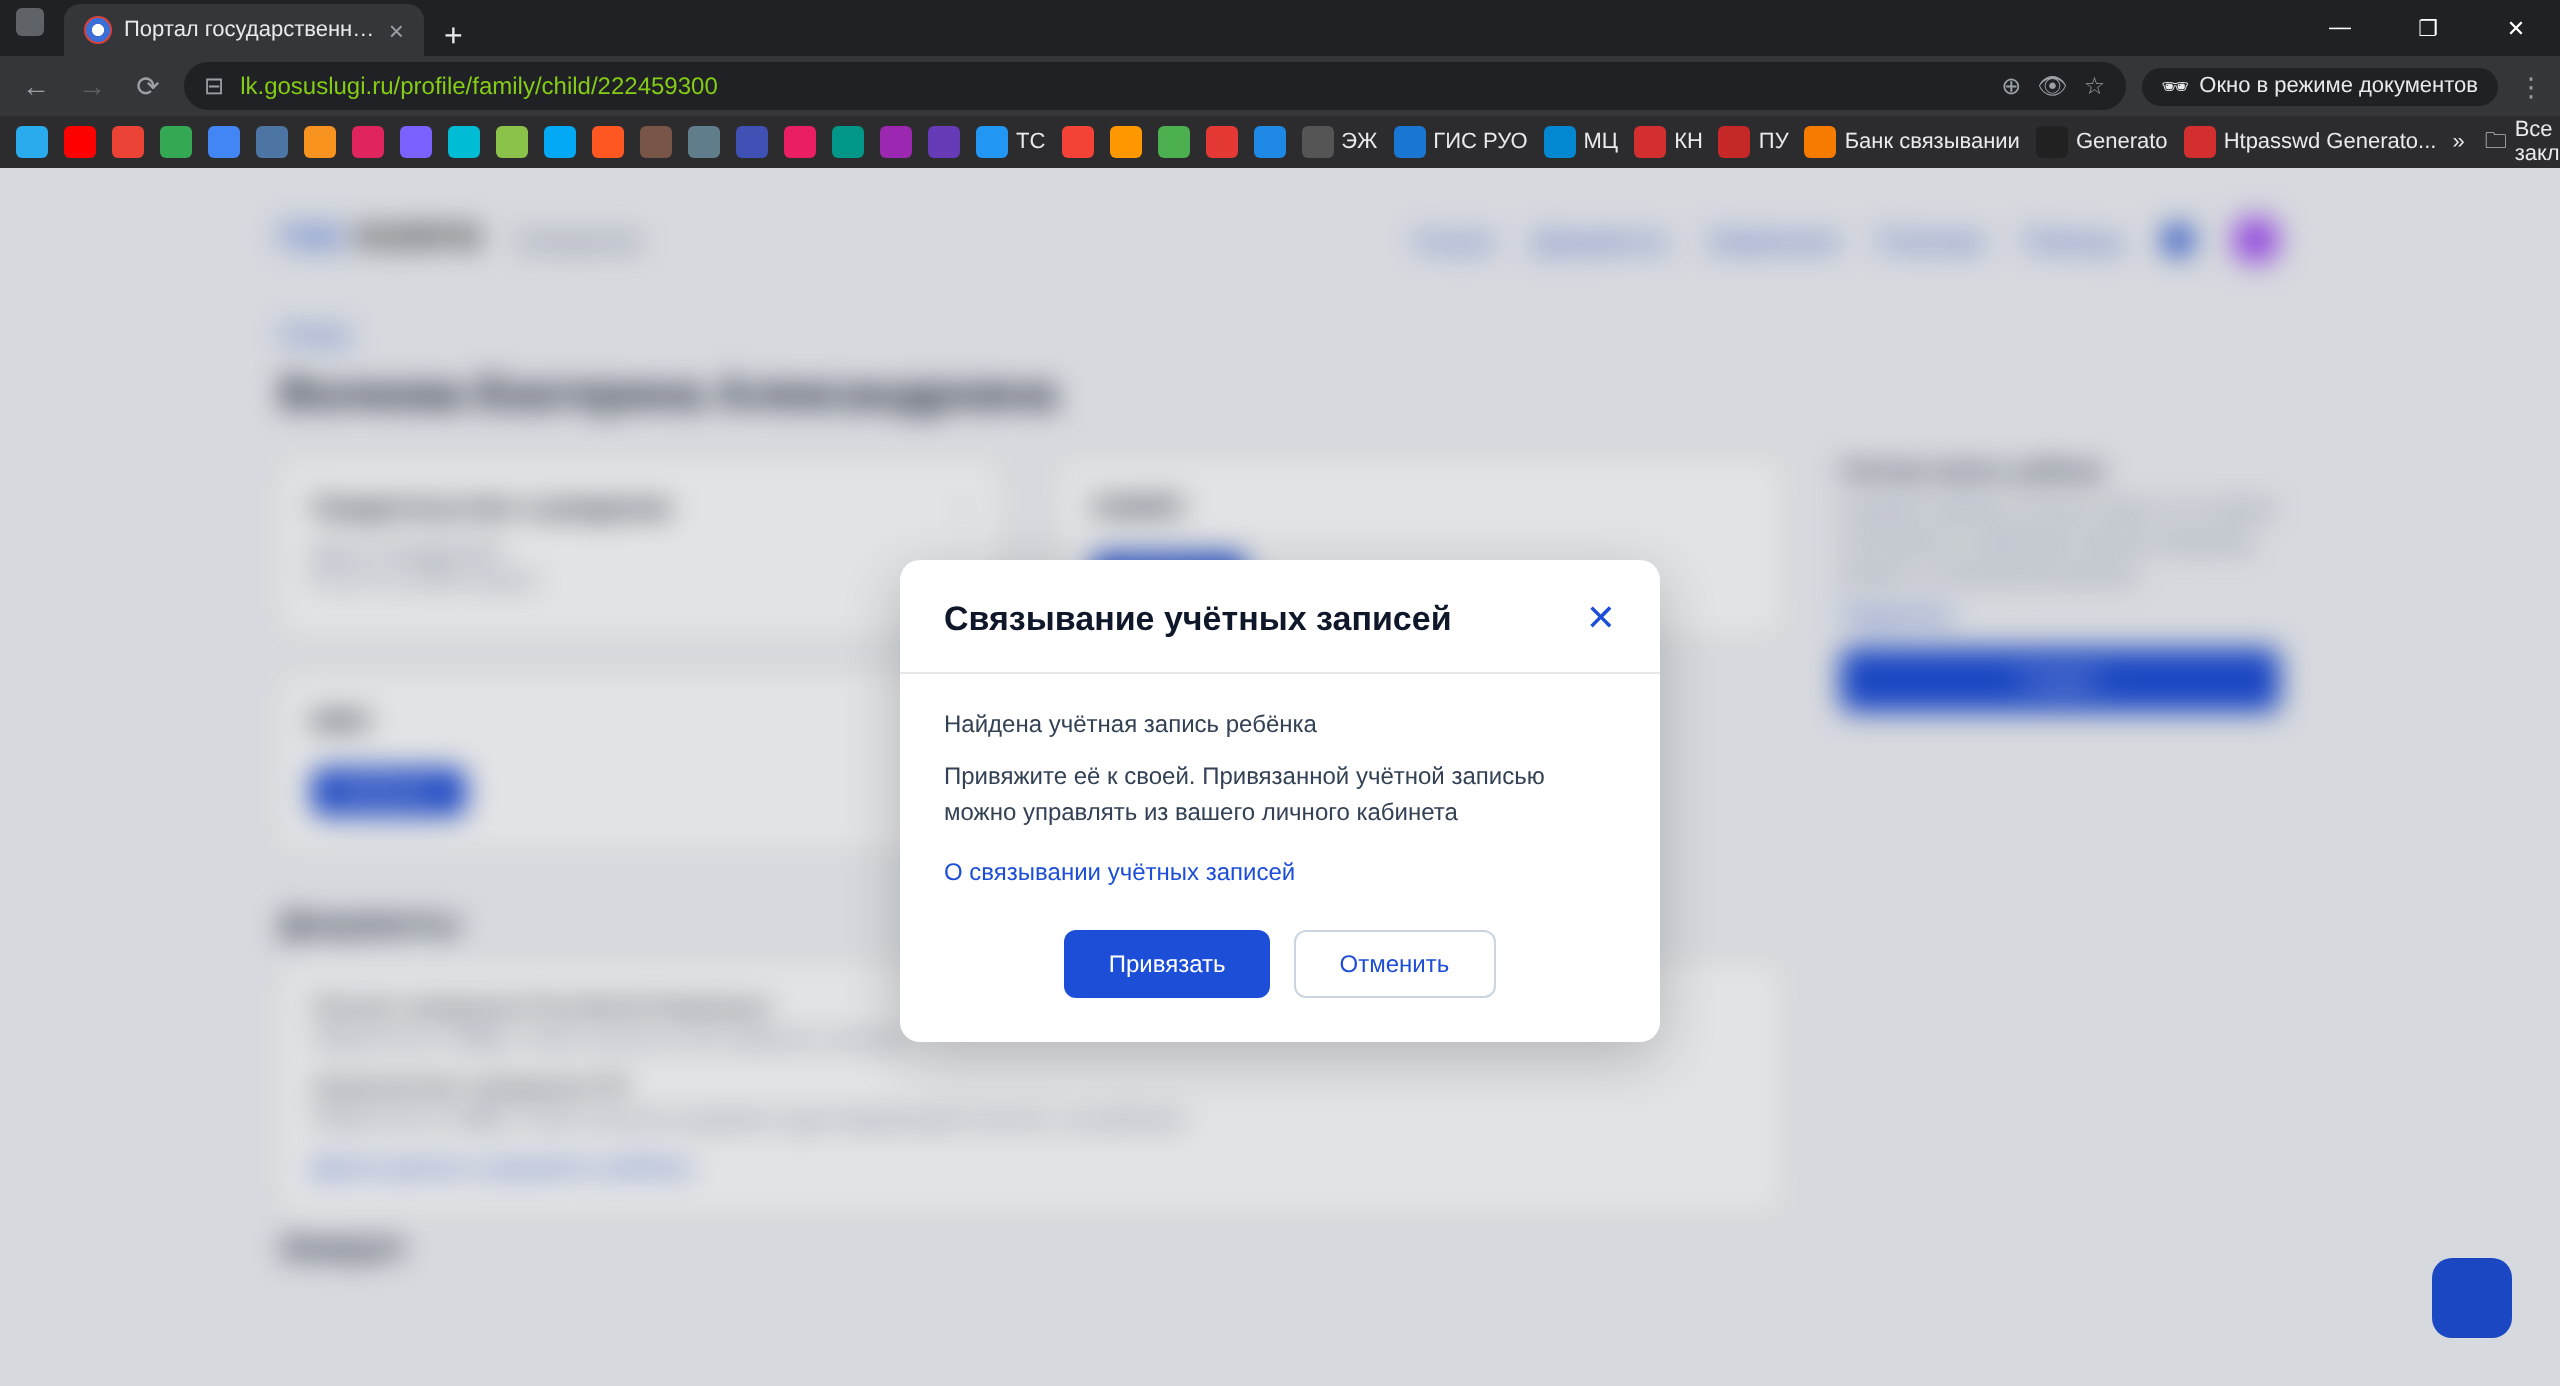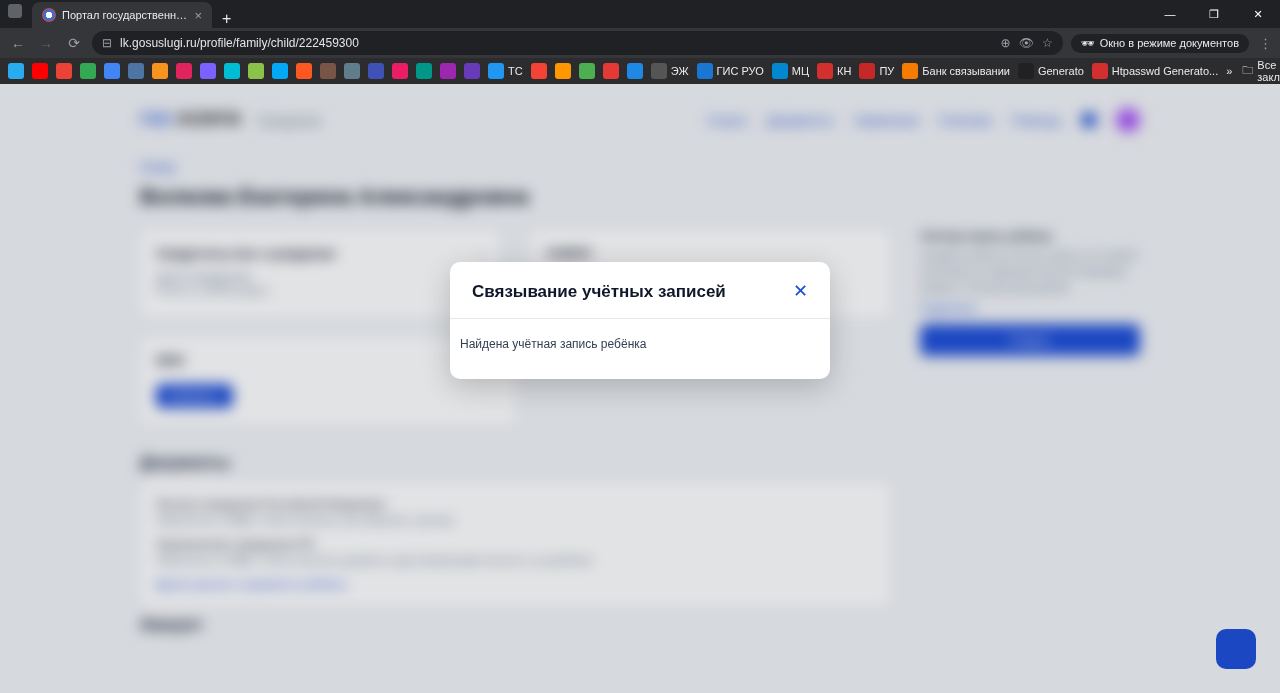--- a/index.html
+++ b/index.html
@@ -11,21 +11,21 @@
   .win-btn { width: 44px; height: 28px; display: flex; align-items: center; justify-content: center; color: #fff; font-size: 11px; }
   .tab { background: #35363a; height: 26px; border-radius: 8px 8px 0 0; display: flex; align-items: center; padding: 0 10px; gap: 6px; margin-left: 4px; min-width: 150px; max-width: 180px; }
   .tab .favicon { width: 14px; height: 14px; border-radius: 50%; background: radial-gradient(circle,#fff 30%,#3a6fd8 31%,#3a6fd8 60%,#d8423a 61%); }
   .tab-title { color: #e8eaed; font-size: 11px; white-space: nowrap; overflow: hidden; text-overflow: ellipsis; flex: 1; }
   .tab-close { color: #9aa0a6; font-size: 13px; }
   .new-tab { color: #e8eaed; padding: 0 10px; font-size: 16px; }
 
   .addrbar { height: 30px; background: #35363a; display: flex; align-items: center; padding: 0 8px; gap: 8px; }
   .nav-icon { color: #9aa0a6; width: 20px; text-align: center; font-size: 14px; }
   .url-box { flex: 1; background: #202124; border-radius: 14px; height: 24px; display: flex; align-items: center; padding: 0 10px; gap: 8px; color: #9aa0a6; font-size: 12px; }
-  .url-text { color: #e5e5e5; flex: 1; }
+  .url-text { color: #84cc16; flex: 1; }
   .right-ctrl { display: flex; align-items: center; gap: 10px; color: #9aa0a6; font-size: 13px; }
   .incognito { background: #202124; border-radius: 12px; padding: 3px 10px; color: #e8eaed; font-size: 11px; display: flex; align-items: center; gap: 5px; }
 
   .bookmarks { height: 26px; background: #2c2c2e; display: flex; align-items: center; padding: 0 8px; gap: 8px; overflow: hidden; }
   .bm { display: flex; align-items: center; gap: 4px; color: #e8eaed; font-size: 11px; white-space: nowrap; }
   .bm-icon { width: 16px; height: 16px; border-radius: 3px; display: inline-block; }
   .bm-more { margin-left: auto; display: flex; align-items: center; gap: 10px; color: #e8eaed; font-size: 11px; }
 
   
   .page { position: absolute; left: 0; right: 0; top: 84px; bottom: 0; background: #f2f4f7; }
@@ -56,25 +56,25 @@
   .wide-card .line { font-size: 11px; color: #0f172a; margin-bottom: 4px; }
   .wide-card .sub { font-size: 11px; color: #64748b; margin-bottom: 12px; }
   .wide-card .link { font-size: 11px; color: #1d4ed8; }
   .right-text { font-size: 10px; color: #64748b; line-height: 1.6; margin-bottom: 6px; }
   .right-title { font-size: 11px; color: #0f172a; font-weight: bold; margin-bottom: 6px; }
   .right-link { font-size: 11px; color: #1d4ed8; margin-bottom: 10px; display: block; }
   .right-blue-btn { background: #1d4ed8; color: #fff; padding: 10px; border-radius: 6px; text-align: center; font-size: 11px; }
 
   
   .backdrop { position: absolute; inset: 84px 0 0 0; background: rgba(15,23,42,0.12); }
-  .modal { position: absolute; left: 50%; top: 262px; transform: translateX(-50%); width: 380px; background: #fff; border-radius: 10px; box-shadow: 0 8px 30px rgba(0,0,0,0.2); overflow: hidden; }
+  .modal { position: absolute; left: 50%; top: 280px; transform: translateX(-50%); width: 380px; background: #fff; border-radius: 10px; box-shadow: 0 8px 30px rgba(0,0,0,0.2); overflow: hidden; }
   .modal-hd { padding: 20px 22px 16px; display: flex; justify-content: space-between; align-items: flex-start; border-bottom: 1px solid #e5e7eb; }
   .modal-title { font-size: 17px; font-weight: bold; color: #0f172a; }
   .modal-close { color: #1d4ed8; font-size: 18px; cursor: pointer; line-height: 1; }
-  .modal-body { padding: 18px 10px; }
+  .modal-body { padding: 18px 22px; }
   .modal-line1 { font-size: 12px; color: #334155; margin-bottom: 10px; }
   .modal-line2 { font-size: 12px; color: #334155; line-height: 1.5; margin-bottom: 14px; }
   .modal-link { font-size: 12px; color: #1d4ed8; display: block; margin-bottom: 22px; }
   .modal-actions { display: flex; justify-content: center; gap: 12px; padding-bottom: 4px; }
   .btn-primary { background: #1d4ed8; color: #fff; border: none; padding: 9px 22px; border-radius: 6px; font-size: 12px; cursor: pointer; }
   .btn-secondary { background: #fff; color: #1d4ed8; border: 1px solid #cbd5e1; padding: 9px 22px; border-radius: 6px; font-size: 12px; cursor: pointer; }
 
   .help-fab { position: absolute; right: 24px; bottom: 24px; width: 40px; height: 40px; background: #1d4ed8; border-radius: 10px; }
 </style>
 </head>
@@ -310,14 +310,20 @@
 
 <div class="backdrop"></div>
 
 <div class="modal">
   <div class="modal-hd">
     <div class="modal-title">Связывание учётных записей</div>
     <div class="modal-close">✕</div>
   </div>
   <div class="modal-body">
     <div class="modal-line1">Найдена учётная запись ребёнка</div>
+    <div class="modal-line2">Привяжите её к своей. Привязанной учётной записью можно управлять из вашего личного кабинета</div>
+    <a class="modal-link">О связывании учётных записей</a>
+    <div class="modal-actions">
+      <button class="btn-primary">Привязать</button>
+      <button class="btn-secondary">Отменить</button>
+    </div>
   </div>
 </div>
 
 </body></html>

